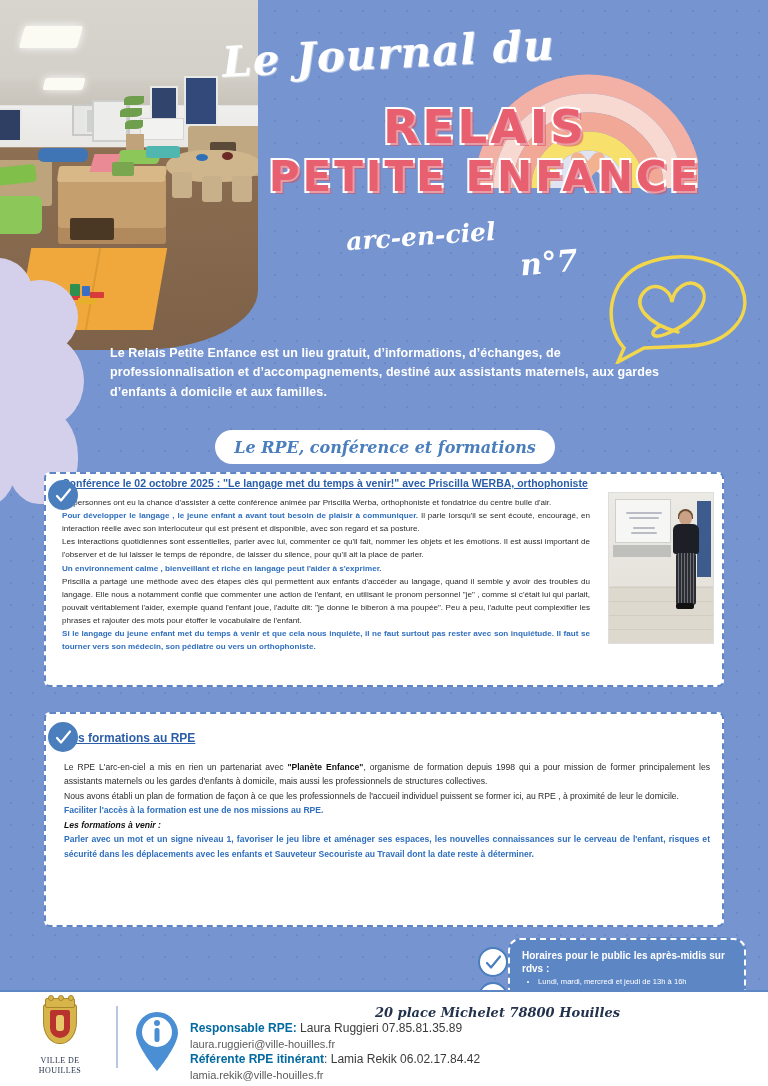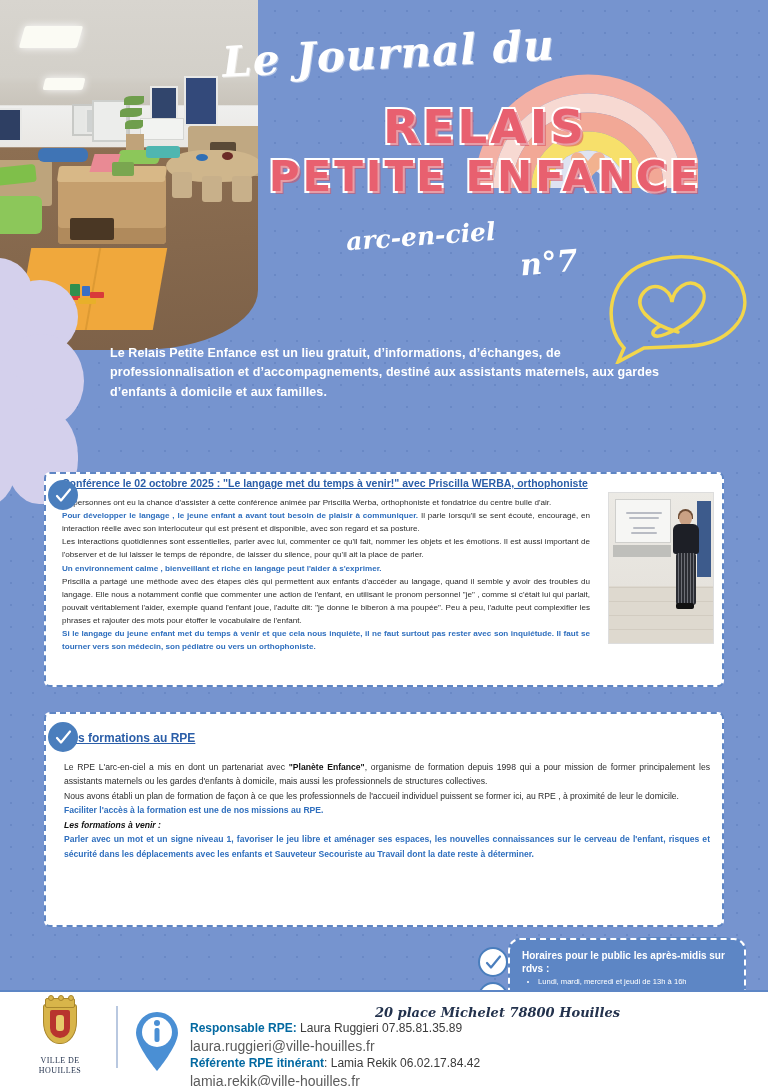--- a/index.html
+++ b/index.html
@@ -325,21 +325,21 @@
   .vline { position:absolute; left:116px; top:16px; width:1.5px; height:62px; background:#b9c8e0; }
 
   .info-pin { position:absolute; left:132px; top:20px; width:50px; height:62px; }
   .contact { position:absolute; left:190px; top:14px; width:430px; line-height:1.33; }
   .addr {
     font-family:"DejaVu Serif", serif; font-style:italic; font-weight:bold;
     font-size:13px; color:#23324d;text-align:right;
   }
   .c-row { font-size:12px; color:#3b3b3b; }
   .c-row b { color:#0369a1; }
-  .c-mail { font-size:14px; color:#5b5b5b; }
+  .c-mail { font-size:11px; color:#5b5b5b; }
 </style>
 </head>
 <body>
 
 <div class="page">
   <div class="dots"></div>
 
   <div class="hero-photo">
     <div class="room">
       <div class="ceil-light cl1"></div>
@@ -421,20 +421,23 @@
 
   <div class="speech">
     <svg width="150" height="116" viewBox="0 0 150 116">
       <path d="M20 100 C-2 76 4 30 40 16 C78 1 126 10 138 40 C150 70 122 96 86 98 L40 100 L14 114 Z" fill="none" stroke="#f2d64b" stroke-width="3.5" stroke-linecap="round"></path>
       <path d="M74 84 C44 76 28 58 40 44 C50 33 66 40 68 54 C70 40 84 30 95 38 C108 48 96 72 62 86 C48 92 44 84 56 78" fill="none" stroke="#f2d64b" stroke-width="3.5" stroke-linecap="round"></path>
     </svg>
   </div>
 
   <div class="intro">Le Relais Petite Enfance est un lieu gratuit, d’informations, d’échanges, de professionnalisation et d’accompagnements, destiné aux assistants maternels, aux gardes d’enfants à domicile et aux familles.</div>
 
+  <div class="pill">
+    <span>Le RPE, conférence et formations</span>
+  </div>
 
   <div class="card card-1"></div>
 
   <div class="check filled ck1">
     <svg width="19" height="19" viewBox="0 0 19 19">
         <path d="M3 10 L7 14.5 L16 3.5" fill="none" stroke="#ffffff" stroke-width="2.2" stroke-linecap="round" stroke-linejoin="round"></path>
       </svg>
   </div>
 
   <div class="head-line h1pos">Conférence le 02 octobre 2025 : "Le langage met du temps à venir!" avec Priscilla WERBA, orthophoniste</div>
@@ -475,21 +478,21 @@
   <div class="check filled ck2">
     <svg width="19" height="19" viewBox="0 0 19 19">
         <path d="M3 10 L7 14.5 L16 3.5" fill="none" stroke="#ffffff" stroke-width="2.2" stroke-linecap="round" stroke-linejoin="round"></path>
       </svg>
   </div>
 
   <div class="head-line h2pos">Les formations au RPE</div>
 
   <div class="body-txt t2">
     <p>
-      <span>Le RPE L'arc-en-ciel a mis en dont un partenariat avec </span><span class="bk">"Planète Enfance"</span><span>,  organisme de formation depuis 1998 qui a pour mission de former principalement les assistants maternels ou les gardes d'enfants à domicile, mais aussi les professionnels de structures collectives.</span>
+      <span>Le RPE L'arc-en-ciel a mis en rien un partenariat avec </span><span class="bk">"Planète Enfance"</span><span>,  organisme de formation depuis 1998 qui a pour mission de former principalement les assistants maternels ou les gardes d'enfants à domicile, mais aussi les professionnels de structures collectives.</span>
     </p>
     <p>Nous avons établi un plan de formation de façon à ce que les professionnels de l'accueil individuel puissent se former ici, au RPE , à proximité de leur le domicile.</p>
     <p class="hl">Faciliter l'accès à la formation est une de nos missions au RPE.</p>
     <p class="it">Les formations à venir :</p>
     <p class="hl">Parler avec un mot et un signe niveau 1, favoriser le jeu libre et aménager ses espaces, les nouvelles connaissances sur le cerveau de l'enfant, risques et sécurité dans les déplacements avec les enfants et Sauveteur Secouriste au Travail dont la date reste à déterminer.</p>
   </div>
 
   <div class="horaires-tab">
     <span>Horaires</span>
     <span>RPE</span>

